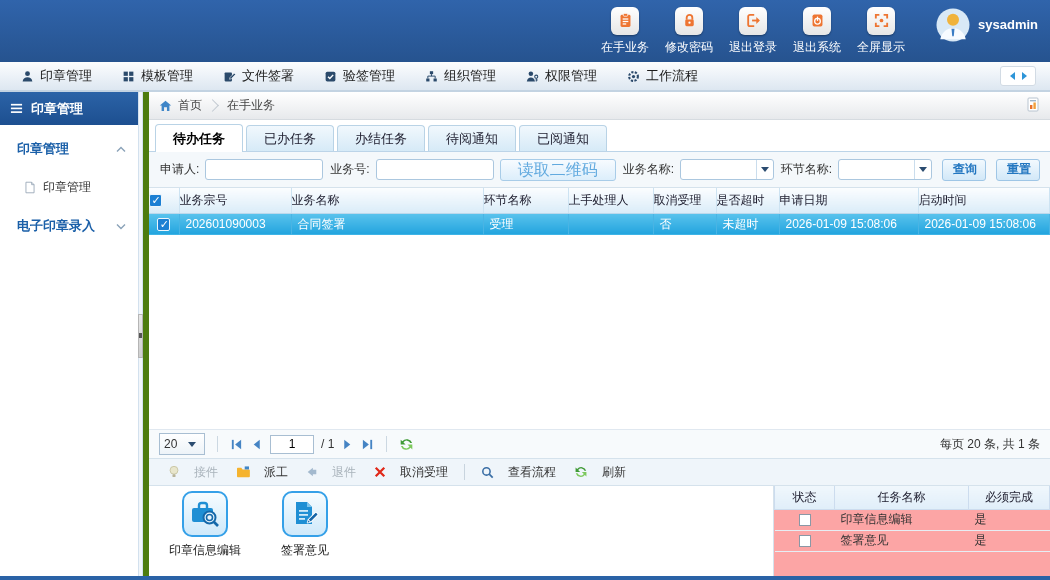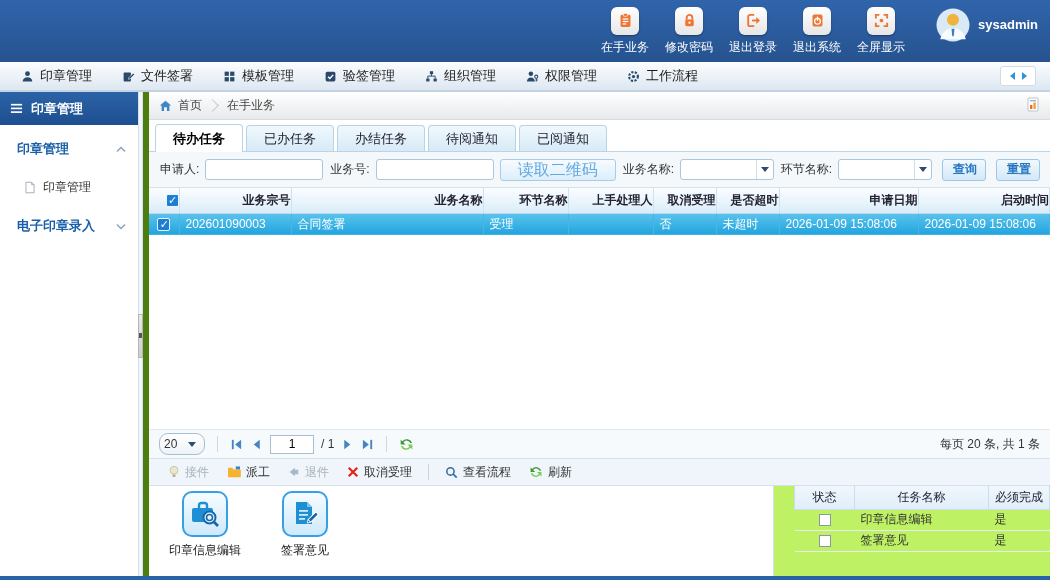--- a/index.html
+++ b/index.html
@@ -53,47 +53,47 @@
   .f-label { margin-left:1px; }
   .txt { width:118px; height:21px; border:1px solid #abc7df; border-radius:3px; background:#fff; padding:0 5px; font:inherit; }
   .qr-btn { height:22px; padding:0 17px; background:linear-gradient(#f7fbff,#dceefb); border:1px solid #a8cce8; border-radius:3px; color:#62aadf; font-size:16px; cursor:pointer; }
   .selectbox { width:128px; height:21px; border:1px solid #abc7df; border-radius:3px; background:#fff; display:flex; align-items:center; cursor:pointer; }
   .selectbox .sval { flex:1; }
   .sel-caret { width:17px; height:100%; border-left:1px solid #cadded; display:flex; align-items:center; justify-content:center; }
   .sel-caret i { width:0; height:0; border-left:4px solid transparent; border-right:4px solid transparent; border-top:5px solid #2b4c70; }
   .btn { height:22px; min-width:44px; padding:0 10px; background:linear-gradient(#f2f9fe,#d2e8f8); border:1px solid #9fc6e6; border-radius:3px; color:#2276c0; font-size:12px; font-weight:bold; cursor:pointer; margin-left:4px; }
 
   table.grid { width:100%; border-collapse:collapse; table-layout:fixed; font-size:12px; }
-  table.grid th { height:25px; background:linear-gradient(#fbfdff,#daecf8); border-right:1px solid #cde3f2; border-bottom:1px solid #bcd8ec; color:#223; font-weight:bold; text-align:right; overflow:hidden; white-space:nowrap; }
+  table.grid th { height:25px; background:linear-gradient(#fbfdff,#daecf8); border-right:1px solid #cde3f2; border-bottom:1px solid #bcd8ec; color:#223; font-weight:normal; text-align:left; overflow:hidden; white-space:nowrap; }
   table.grid td { height:22px; background:linear-gradient(#5ac3ed,#22a4de); color:#fff; border-right:1px solid #49b4e4; padding:0 6px; overflow:hidden; white-space:nowrap; }
   td.cbcell, th.cbcell { text-align:center; padding:0; }
   .cb { display:inline-block; width:13px; height:13px; border-radius:2px; background:#1b7fd3; border:1px solid #eef6fc; position:relative; vertical-align:middle; cursor:pointer; }
   .cb::after { content:"\2713"; position:absolute; left:1.5px; top:-1px; color:#fff; font-size:11px; font-weight:bold; }
   .cb-empty { display:inline-block; width:12px; height:12px; background:#fff; border:1px solid #8a98a6; vertical-align:middle; cursor:pointer; }
   .grid-empty { flex:1 1 auto; background:#fff; }
 
   .pager-bar { height:30px; flex:0 0 30px; background:#f7fafc; border-top:1px solid #e0e8f0; border-bottom:1px solid #d5e2ec; display:flex; align-items:center; padding:0 10px; gap:7px; color:#333; }
-  .size-select { width:46px; height:22px; border:1px solid #a8bed2; border-radius:9px; background:linear-gradient(#fff,#edf3f8); display:flex; align-items:center; padding:0 4px; cursor:pointer; }
+  .size-select { width:46px; height:22px; border:1px solid #a8bed2; border-radius:0; background:linear-gradient(#fff,#edf3f8); display:flex; align-items:center; padding:0 4px; cursor:pointer; }
   .size-select .sval { flex:1; }
   .pg-sep { width:1px; height:16px; background:#ccd8e2; margin:0 5px; }
   .pg-btn { display:flex; align-items:center; cursor:pointer; }
   .page-input { width:44px; height:19px; border:1px solid #a8bed2; text-align:center; font:inherit; }
   .pager-summary { margin-left:auto; color:#333; }
 
   .act-toolbar { height:27px; flex:0 0 27px; background:#eff5fa; border-bottom:1px solid #d5e2ec; display:flex; align-items:center; padding:0 10px; }
-  .tool { display:flex; align-items:center; gap:5px; padding:0 9px; color:#333; cursor:pointer; font-size:12px; }
+  .tool { display:flex; align-items:center; gap:14px; padding:0 9px; color:#333; cursor:pointer; font-size:12px; }
   .tool.disabled { color:#a9b3bb; cursor:default; }
   .tool-sep { width:1px; height:16px; background:#c8d4de; margin:0 7px; }
 
   .bottom { flex:0 0 90px; display:flex; min-height:0; background:#fff; }
   .bottom-left { flex:1; padding:5px 0 0 20px; display:flex; gap:40px; }
   .shortcut { display:flex; flex-direction:column; align-items:center; cursor:pointer; }
   .icon-box { width:46px; height:46px; border:2px solid #35a0e8; border-radius:10px; background:linear-gradient(#f6fcff,#cfe9fa); display:flex; align-items:center; justify-content:center; }
   .shortcut span { margin-top:5px; font-size:12px; color:#222; }
-  .bottom-right { width:277px; flex:0 0 277px; border-left:1px solid #d5e2ec; background:#bef264;padding-left:20px; }
+  .bottom-right { width:277px; flex:0 0 277px; border-left:1px solid #d5e2ec; background:#fca5a5; }
   table.tasks { width:100%; border-collapse:collapse; font-size:12px; }
   table.tasks th { height:23px; background:linear-gradient(#f0f7fc,#e0eef9); border:1px solid #ccdcee; border-top:none; color:#223; font-weight:normal; text-align:center; }
   table.tasks td { height:21px; border-bottom:1px solid #e6edf4; padding:0 6px; color:#333; }
   table.tasks td.cbcell { text-align:center; }
 
   .bottom-strip { height:4px; flex:0 0 4px; background:#2a62a6; }
 </style>
 </head>
 <body>
 
@@ -170,33 +170,33 @@
   <nav class="menubar">
     <div class="menu-item">
       <svg width="13" height="13" viewBox="0 0 16 16" fill="#2b4a6b">
           <circle cx="8" cy="4.5" r="3"></circle>
           <path d="M2 14c.5-3.5 3-5.2 6-5.2s5.5 1.7 6 5.2z"></path>
         </svg>
       <span>印章管理</span>
     </div>
     <div class="menu-item">
       <svg width="13" height="13" viewBox="0 0 16 16" fill="#2b4a6b">
-          <rect x="2" y="3" width="9" height="11" rx="1"></rect>
-          <path d="M8.6 9.2l5.2-5.2 1.6 1.6-5.2 5.2-2.2.6z" stroke="#fff" stroke-width=".7"></path>
-        </svg>
-      <span>文件签署</span>
-    </div>
-    <div class="menu-item">
-      <svg width="13" height="13" viewBox="0 0 16 16" fill="#2b4a6b">
           <rect x="2" y="2" width="5.2" height="5.2"></rect>
           <rect x="8.8" y="2" width="5.2" height="5.2"></rect>
           <rect x="2" y="8.8" width="5.2" height="5.2"></rect>
           <rect x="8.8" y="8.8" width="5.2" height="5.2"></rect>
         </svg>
       <span>模板管理</span>
+    </div>
+    <div class="menu-item">
+      <svg width="13" height="13" viewBox="0 0 16 16" fill="#2b4a6b">
+          <rect x="2" y="3" width="9" height="11" rx="1"></rect>
+          <path d="M8.6 9.2l5.2-5.2 1.6 1.6-5.2 5.2-2.2.6z" stroke="#fff" stroke-width=".7"></path>
+        </svg>
+      <span>文件签署</span>
     </div>
     <div class="menu-item">
       <svg width="13" height="13" viewBox="0 0 16 16">
           <rect x="2" y="2" width="12" height="12" rx="2" fill="#2b4a6b"></rect>
           <path d="M5 8.2l2.2 2.2L11.3 6" stroke="#fff" stroke-width="1.8" fill="none"></path>
         </svg>
       <span>验签管理</span>
     </div>
     <div class="menu-item">
       <svg width="13" height="13" viewBox="0 0 16 16">

